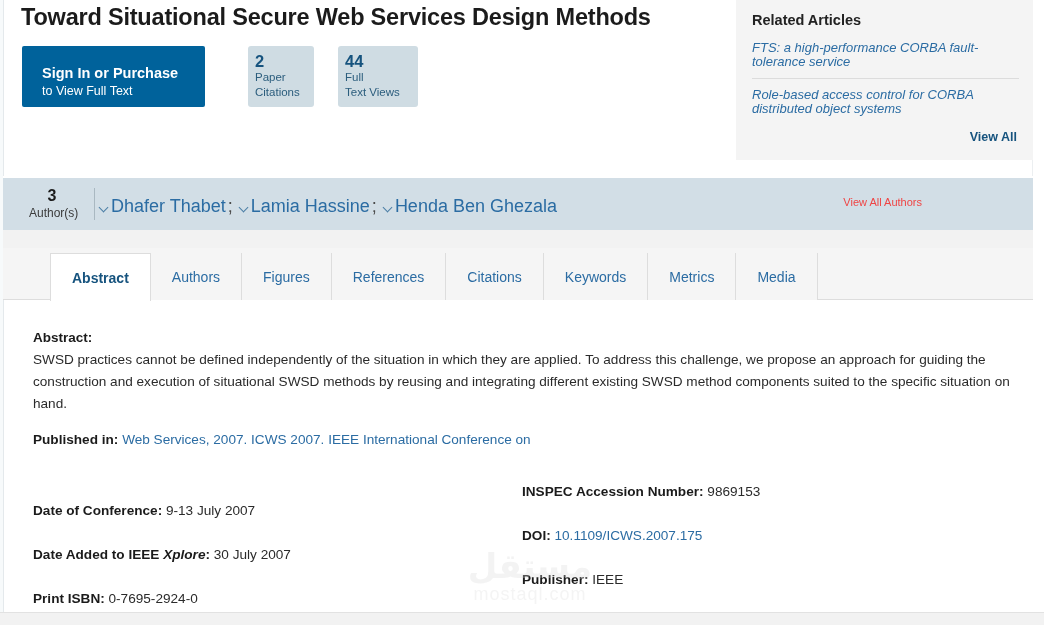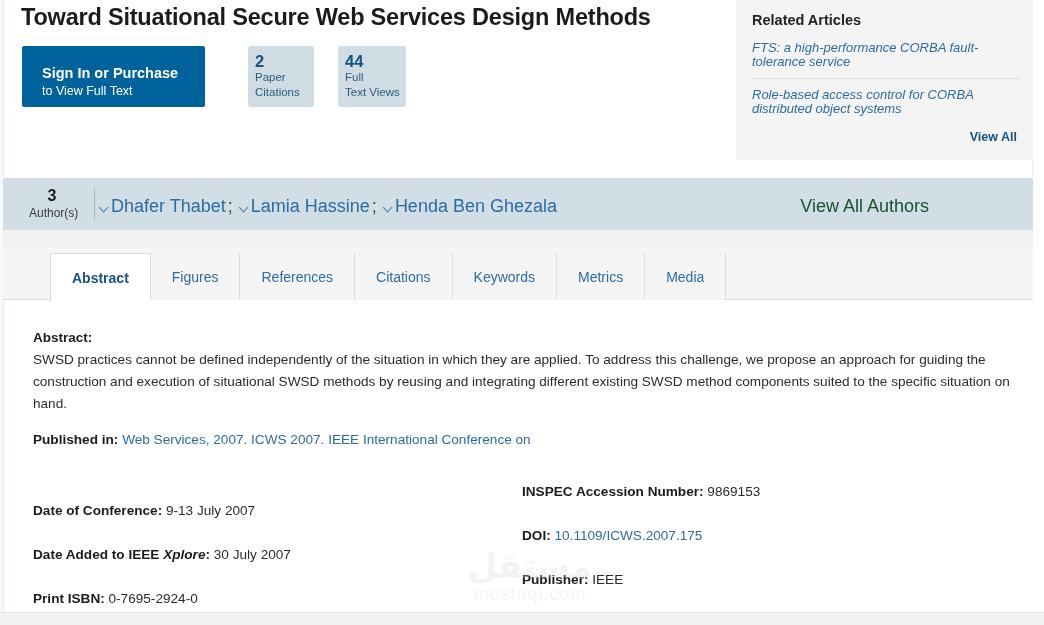--- a/index.html
+++ b/index.html
@@ -64,21 +64,21 @@
   .signin-btn .l2 { display: block; font-size: 12.5px; font-weight: normal; line-height: 17px; margin-top: 1px; }
 
   .metric-tile {
     width: 66px; height: 61px;
     background: #cfdce3;
     border-radius: 3px;
     padding: 6px 0 0 7px;
     cursor: pointer;
   }
   .metric-tile.m1 { margin-left: 43px; }
-  .metric-tile.m2 { margin-left: 24px; width: 68px; }
+  .metric-tile.m2 { margin-left: 24px; width: 80px; }
   .metric-tile .num {
     display: block;
     font-size: 16.5px;
     font-weight: bold;
     color: #1b4f72;
     line-height: 18px;
     color: #16537e;
   }
   .metric-tile .lbl {
     display: block;
@@ -172,23 +172,23 @@
     content: "";
     position: absolute;
     left: 0; top: 1px;
     width: 6px; height: 6px;
     border-left: 1.2px solid #4c7fa6;
     border-bottom: 1.2px solid #4c7fa6;
     transform: rotate(-45deg);
   }
   .view-all-authors {
     position: absolute;
-    right: 115px; top: 196px;
-    font-size: 18px;
-    color: #14532d;
+    right: 122px; top: 196px;
+    font-size: 11px;
+    color: #ef4444;
     cursor: pointer;
   }
 
   
   .gap-strip {
     position: absolute;
     left: 3px; top: 230px; width: 1030px; height: 18px;
     background: #f2f2f2;
   }
 
@@ -379,20 +379,21 @@
     <span class="chev"></span><span class="author-link">Henda Ben Ghezala</span>
   </div>
 
   <div class="view-all-authors">View All Authors</div>
 
   <div class="gap-strip"></div>
 
   <div class="tabs-wrap">
     <div class="tabs">
       <div class="tab active">Abstract</div>
+      <div class="tab">Authors</div>
       <div class="tab">Figures</div>
       <div class="tab">References</div>
       <div class="tab">Citations</div>
       <div class="tab">Keywords</div>
       <div class="tab">Metrics</div>
       <div class="tab">Media</div>
     </div>
   </div>
 
   <div class="content">

